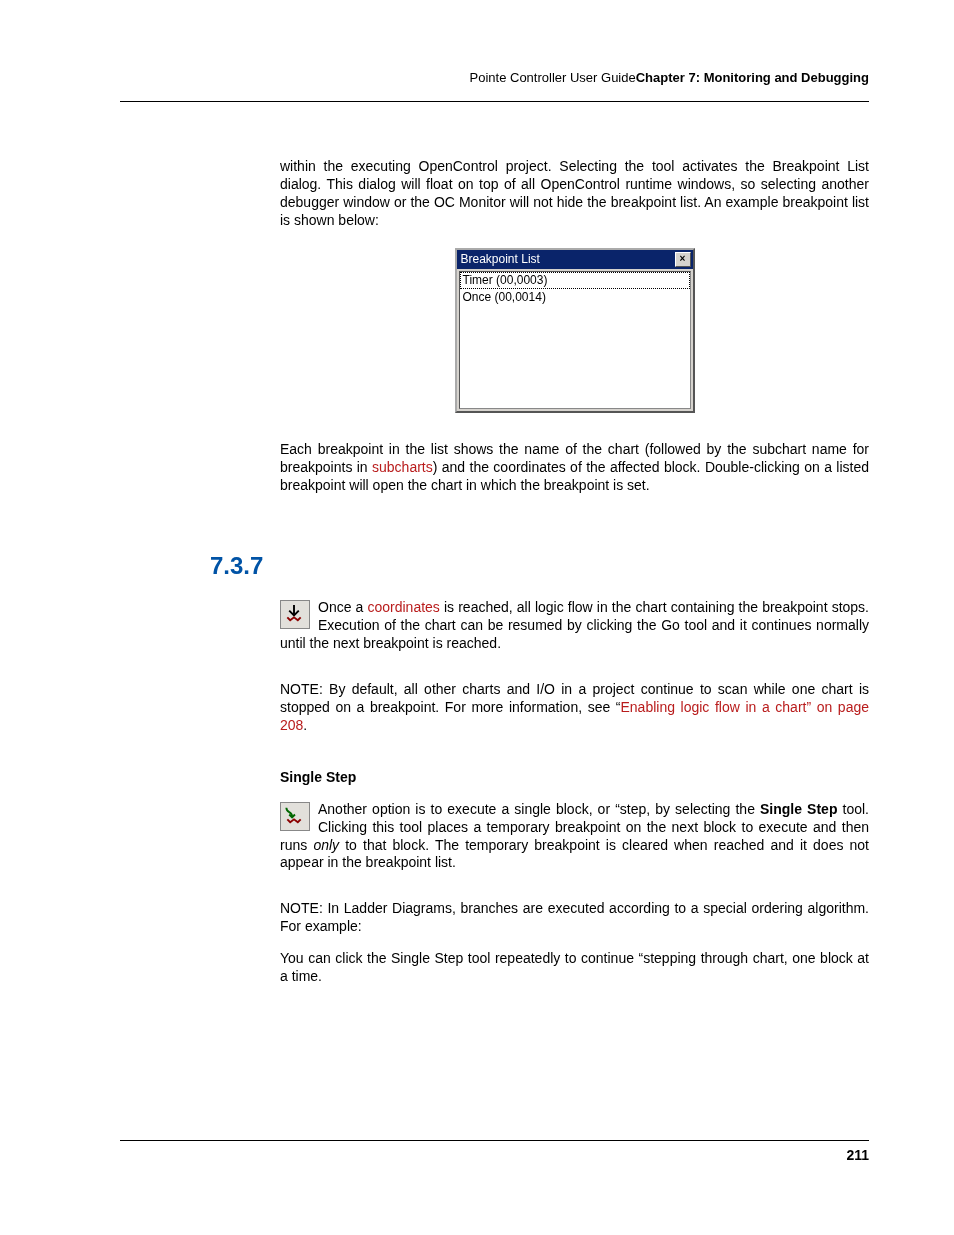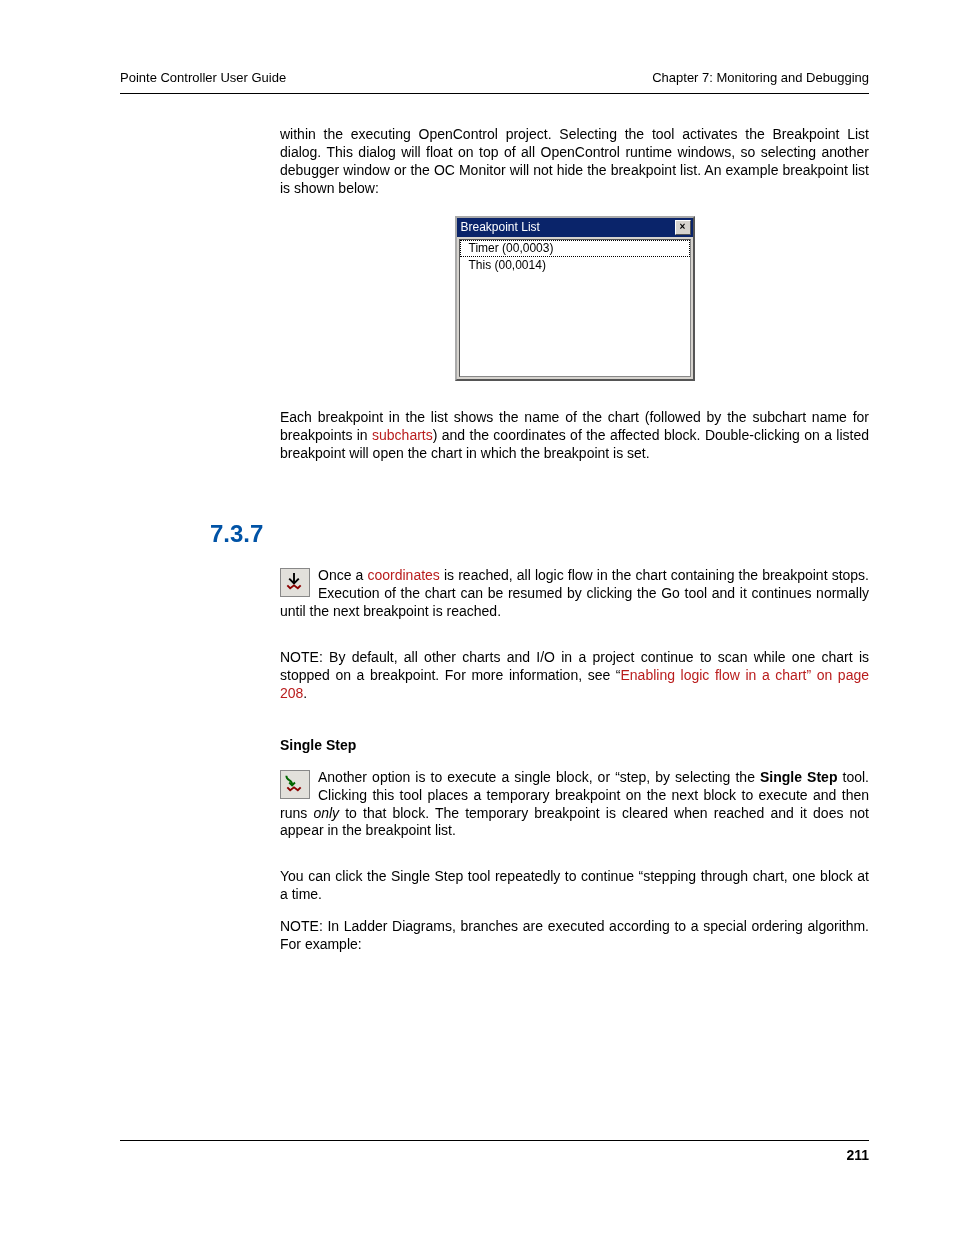--- a/index.html
+++ b/index.html
@@ -11,28 +11,28 @@
   }
   .page {
     width: 954px;
     height: 1235px;
     position: relative;
     box-sizing: border-box;
     padding: 70px 85px 60px 120px;
   }
   .header-row {
     display: flex;
-    justify-content: space-between;
+    justify-content: flex-end;
     font-size: 13px;
-    padding-bottom: 8px;
+    padding-bottom: 16px;
     border-bottom: 1.5px solid #000;
-    margin-bottom: 32px;
+    margin-bottom: 56px;
   }
   .header-left { font-weight: 400; }
-  .header-right { font-weight: 400; }
+  .header-right { font-weight: 700; }
   .content {
     margin-left: 160px;
     font-size: 14px;
     line-height: 1.28;
   }
   .para-justify { text-align: justify; }
   .dialog {
     margin: 18px auto 28px auto;
     width: 236px;
     border: 2px solid #aaa;
@@ -68,21 +68,21 @@
   .dialog-body {
     background: #fff;
     margin: 2px;
     height: 136px;
     border: 1px solid #888;
     border-top-color: #555;
     border-left-color: #555;
     padding: 0;
   }
   .list-item {
-    padding: 1px 9px;
+    padding: 1px 3px;
     font-size: 12px;
     color: #000;
   }
   .list-item.selected {
     outline: 1px dotted #000;
     outline-offset: -1px;
   }
   .link-olive { color: #b91c1c; }
   .section-head {
     display: flex;
@@ -143,21 +143,21 @@
 
     <p class="para-justify">within the executing OpenControl project. Selecting the tool activates the Breakpoint List dialog. This dialog will float on top of all OpenControl runtime windows, so selecting another debugger window or the OC Monitor will not hide the breakpoint list. An example breakpoint list is shown below:</p>
 
     <div class="dialog">
       <div class="dialog-title">
         <span>Breakpoint List</span>
         <span class="dialog-close">×</span>
       </div>
       <div class="dialog-body">
         <div class="list-item selected">Timer (00,0003)</div>
-        <div class="list-item">This (00,0014)</div>
+        <div class="list-item">Once (00,0014)</div>
       </div>
     </div>
 
     <p class="para-justify">
       <span>Each breakpoint in the list shows the name of the chart (followed by the subchart name for breakpoints in </span><span class="link-olive">subcharts</span><span>) and the coordinates of the affected block. Double-clicking on a listed breakpoint will open the chart in which the breakpoint is set.</span>
     </p>
 
     <div class="section-head">
       <div class="section-num">7.3.7</div>
     </div>
@@ -185,23 +185,23 @@
         <svg width="22" height="21" viewBox="0 0 22 22">
           <path d="M3 3 C 3 9, 9 6, 9 12" stroke="#006600" stroke-width="2" fill="none"></path>
           <path d="M6 10 L9 13 L12 10" stroke="#006600" stroke-width="2" fill="none"></path>
           <path d="M4 15 L7 18 L11 15 L15 18 L18 15" stroke="#8b0000" stroke-width="2" fill="none"></path>
         </svg>
       </span>
       <span>Another option is to execute a single block, or “step, by selecting the </span><b>Single Step</b><span> tool. Clicking this tool places a temporary breakpoint on the next block to execute and then runs </span><i>only</i><span> to that block. The temporary breakpoint is cleared when reached and it does not appear in the breakpoint list.</span>
     </p>
     <div class="clear"></div>
 
+    <p class="para-justify note">NOTE: In Ladder Diagrams, branches are executed according to a special ordering algorithm. For example:</p>
+
     <p class="para-justify">You can click the Single Step tool repeatedly to continue “stepping through chart, one block at a time.</p>
-
-    <p class="para-justify note">NOTE: In Ladder Diagrams, branches are executed according to a special ordering algorithm. For example:</p>
 
   </div>
 
   <div class="footer">
     <span>211</span>
   </div>
 
 </div>
 
 </body></html>

